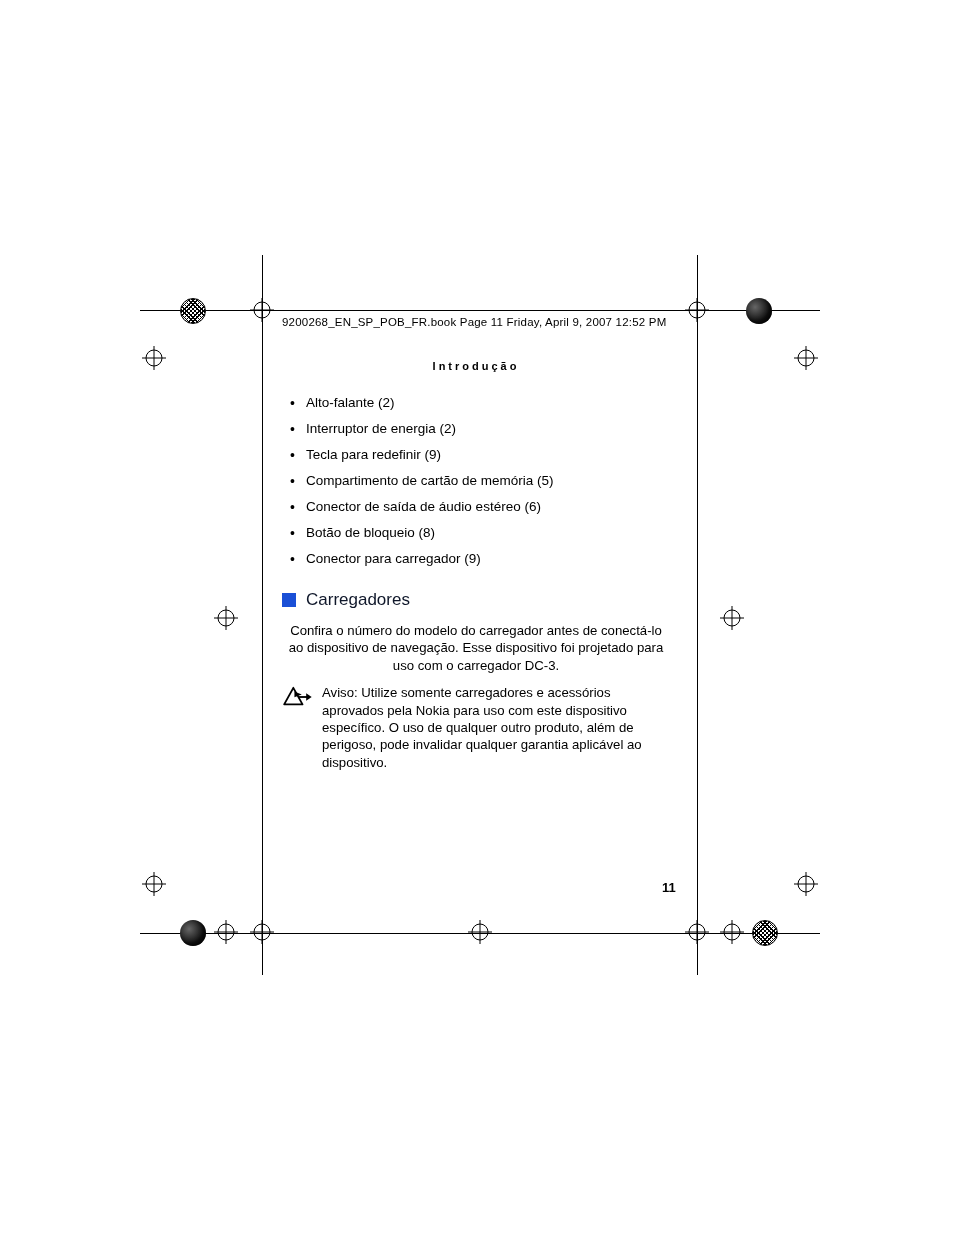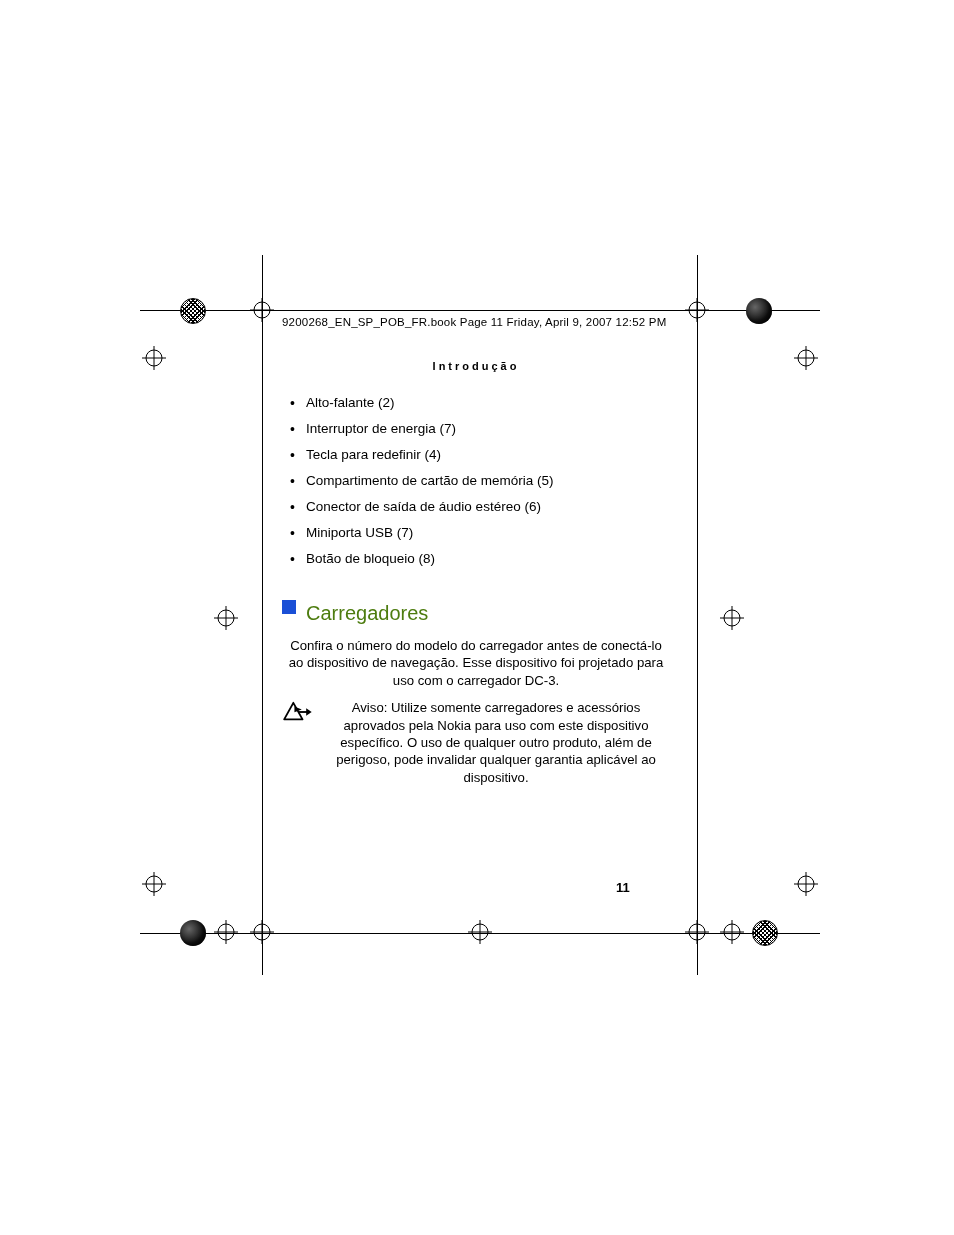--- a/index.html
+++ b/index.html
@@ -55,24 +55,23 @@
     margin-top: 22px;
     margin-bottom: 12px;
   }
   .square-bullet {
     width: 14px;
     height: 14px;
     background: #1a4fd6;
     display: inline-block;
   }
   .heading-text {
-    color: #4d7c0f;
-    font-size: 20px;
+    color: #0f172a;
+    font-size: 17px;
     font-weight: 500;
-    margin-top: 12px;
   }
   .para {
     font-size: 13.2px;
     line-height: 1.32;
     margin-bottom: 10px;
     text-align: center;
   }
   .warning-block {
     display: flex;
     gap: 10px;
@@ -80,25 +79,24 @@
     margin-top: 6px;
   }
   .warning-icon {
     flex: 0 0 auto;
     width: 30px;
     padding-top: 2px;
   }
   .warning-text {
     font-size: 13.2px;
     line-height: 1.32;
-    text-align: center;
   }
   .pn {
     position: absolute;
-    left: 616px;
+    left: 662px;
     top: 880px;
     font-size: 13px;
     font-weight: bold;
   }
 
   
   .reg {
     position: absolute;
     width: 24px;
     height: 24px;
@@ -244,26 +242,26 @@
 <div class="crosshatch" style="left:752px; top:920px;"></div>
 
 <div class="content-area">
 
   <div class="header-line">9200268_EN_SP_POB_FR.book  Page 11  Friday, April 9, 2007  12:52 PM</div>
 
   <div class="section-header">Introdução</div>
 
   <ul class="bullet-list">
     <li>Alto-falante (2)</li>
-    <li>Interruptor de energia (7)</li>
-    <li>Tecla para redefinir (4)</li>
+    <li>Interruptor de energia (2)</li>
+    <li>Tecla para redefinir (9)</li>
     <li>Compartimento de cartão de memória (5)</li>
     <li>Conector de saída de áudio estéreo (6)</li>
-    <li>Miniporta USB (7)</li>
     <li>Botão de bloqueio (8)</li>
+    <li>Conector para carregador (9)</li>
   </ul>
 
   <div class="heading-row">
     <span class="square-bullet"></span>
     <span class="heading-text">Carregadores</span>
   </div>
 
   <p class="para">Confira o número do modelo do carregador antes de conectá-lo ao dispositivo de navegação. Esse dispositivo foi projetado para uso com o carregador DC-3.</p>
 
   <div class="warning-block">

